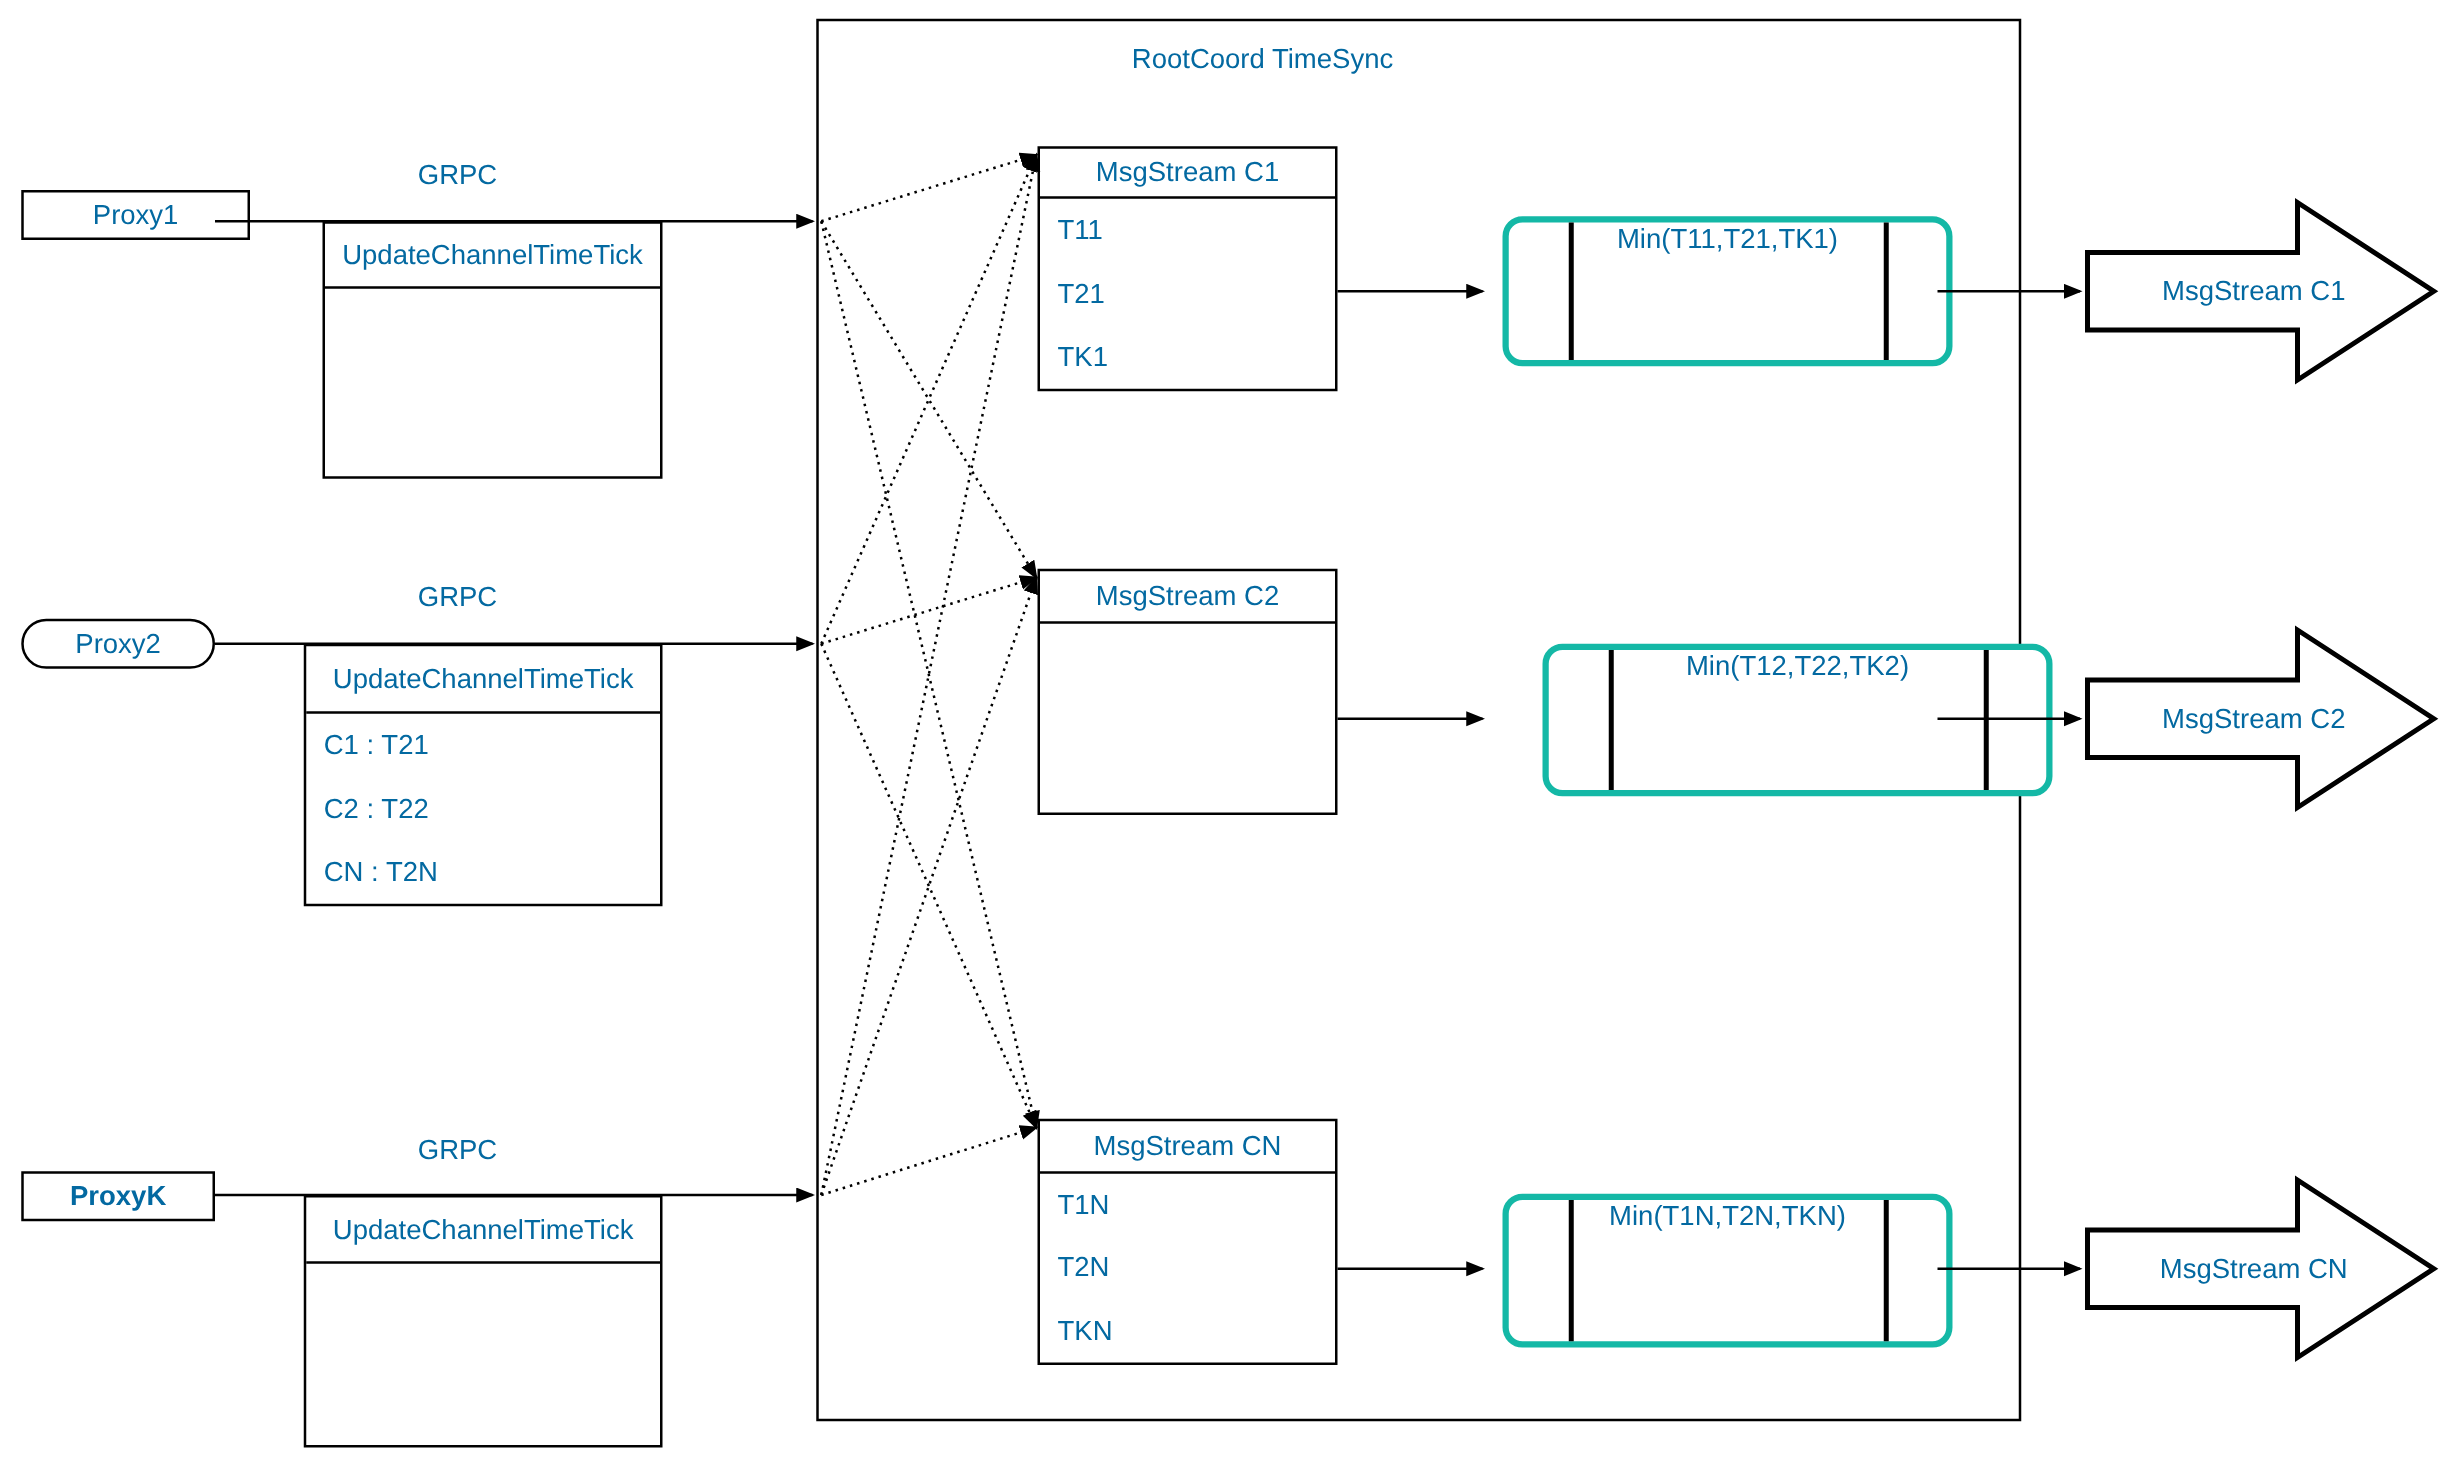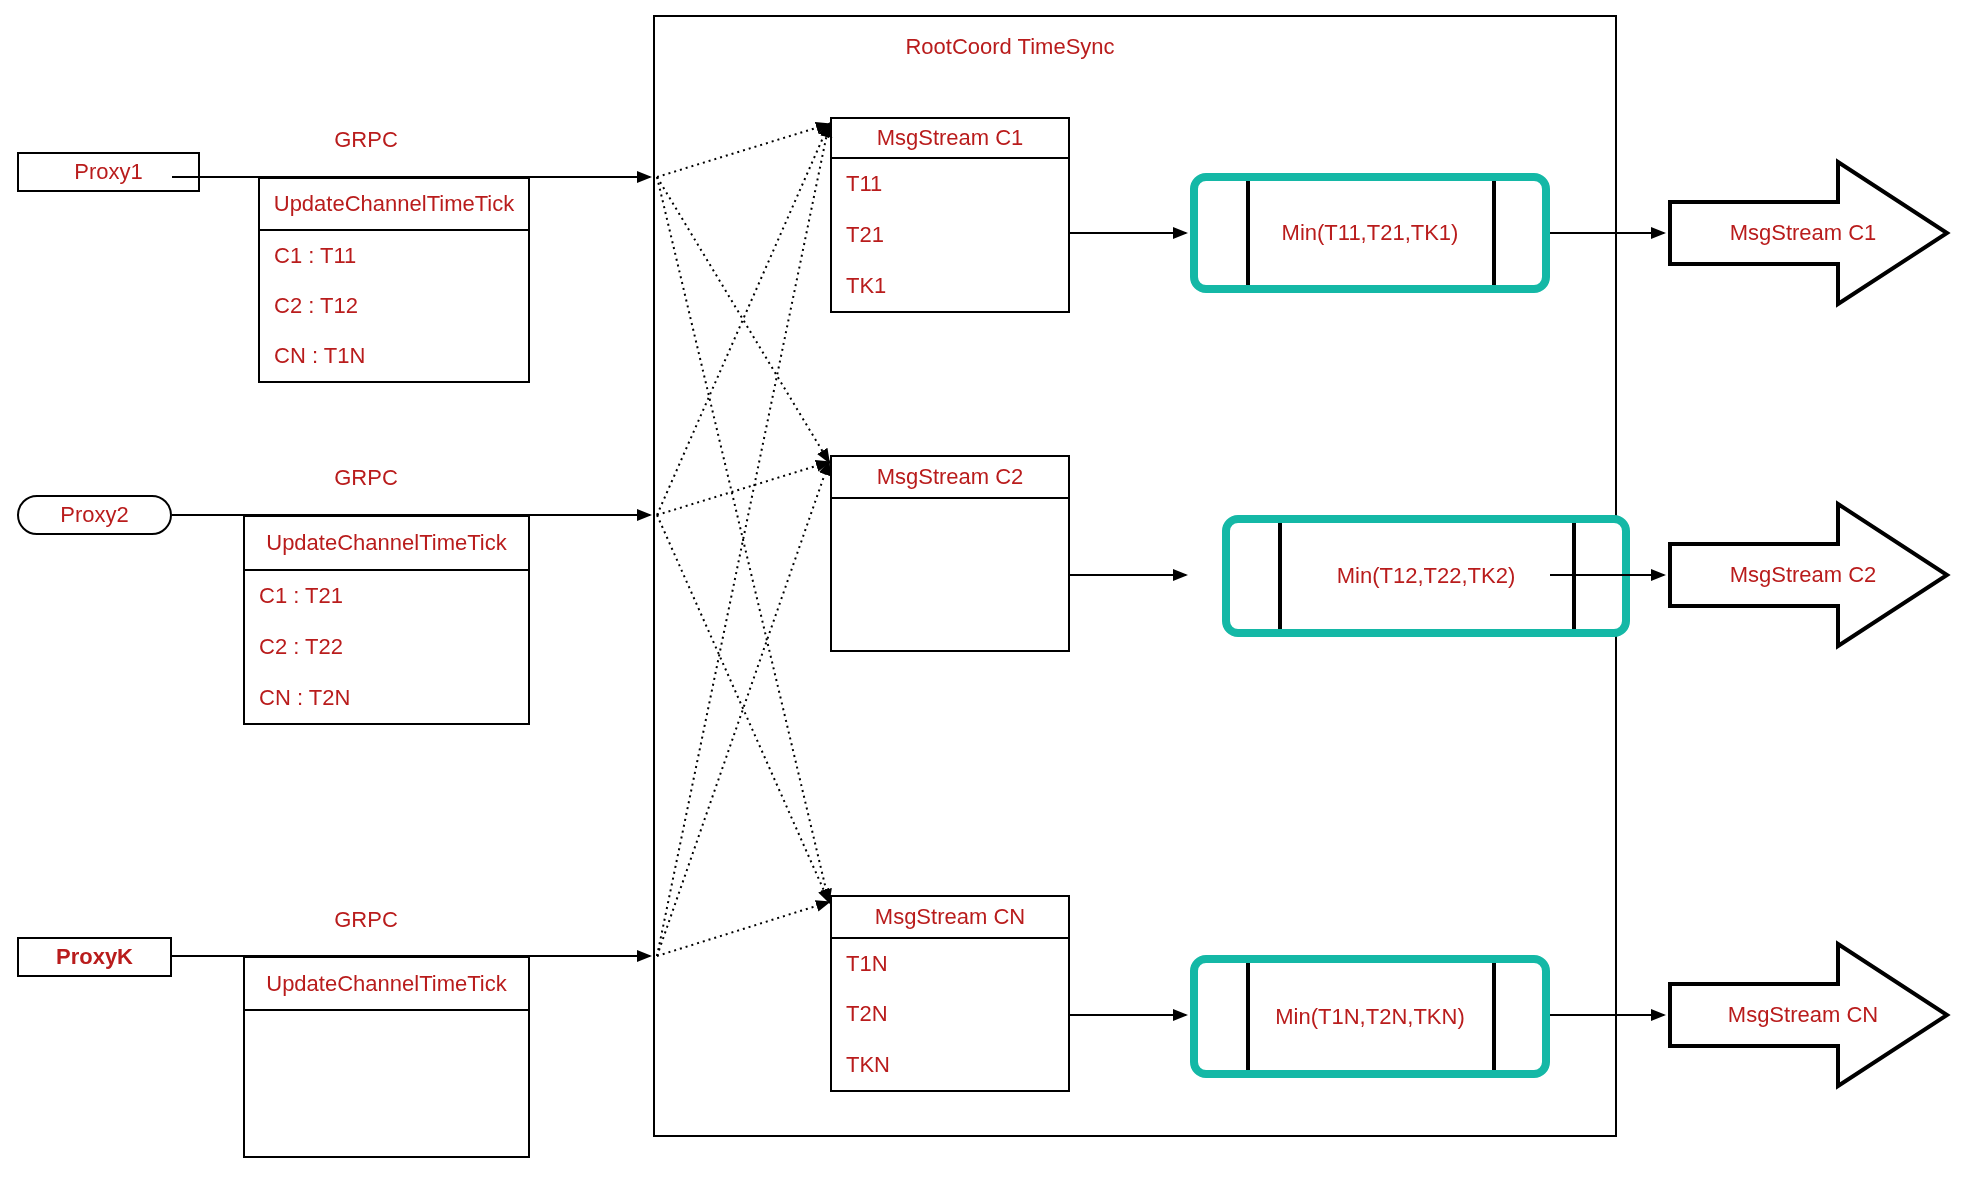--- a/index.html
+++ b/index.html
@@ -1,19 +1,19 @@
 <!DOCTYPE html>
 <html><head>
 <meta charset="utf-8">
 <style>
   html,body { margin:0; padding:0; background:#ffffff; }
   #canvas {
     position:relative; width:1969px; height:1183px;
     background:#ffffff; overflow:hidden;
-    font-family:"Liberation Sans", sans-serif; color:#b91c1c;
+    font-family:"Liberation Sans", sans-serif; color:#0369a1;
   }
   .abs   { position:absolute; box-sizing:border-box; }
   .label { position:absolute; font-size:22px; line-height:28px; white-space:nowrap; }
   .center{ text-align:center; }
   .pbox  {
     position:absolute; box-sizing:border-box; border:2px solid #000; background:#fff;
     display:flex; align-items:center; justify-content:center; font-size:22px;
   }
   .table {
     position:absolute; box-sizing:border-box; border:2px solid #000; background:#fff;
@@ -21,22 +21,22 @@
   }
   .table .hdr {
     border-bottom:2px solid #000; display:flex; align-items:center; justify-content:center;
     flex:none;
   }
   .table .body {
     flex:1; display:flex; flex-direction:column; justify-content:space-around;border-radius:18px;
   }
   .table .body .cell { padding-left:14px; }
   .minbox {
-    position:absolute; box-sizing:border-box; border:8px solid #14b8a6; border-radius:16px;
-    background:#fff; display:flex; align-items:center; justify-content:center; font-size:22px;
+    position:absolute; box-sizing:border-box; border:5px solid #14b8a6; border-radius:16px;
+    background:#fff; display:flex; justify-content:center; font-size:22px;margin-left:12px;
   }
   .minbox .bar { position:absolute; top:0; bottom:0; width:4px; background:#000; }
   .minbox .bar.l { left:48px; }
   .minbox .bar.r { right:46px; }
   #wires { position:absolute; left:0; top:0; pointer-events:none; }
   #wires line.solid  { stroke:#000; stroke-width:2; }
   #wires line.dotted { stroke:#000; stroke-width:2; stroke-dasharray:2 4; }
   #wires polygon.blockarrow { fill:#fff; stroke:#000; stroke-width:4; stroke-linejoin:miter; }
   .outlabel { position:absolute; font-size:22px; line-height:28px; text-align:center; }
 </style>
@@ -48,25 +48,20 @@
   <div class="abs" style="left:653px; top:15px; width:964px; height:1122px; border:2px solid #000; background:#fff;"></div>
   <div class="label center" style="left:653px; top:33px; width:714px;">RootCoord TimeSync</div>
 
   <div class="pbox" style="left:17px; top:152px; width:183px; height:40px;">
     <span>Proxy1</span>
   </div>
   <div class="label center" style="left:266px; top:126px; width:200px;">GRPC</div>
 
   <div class="table" style="left:258px; top:177px; width:272px; height:206px;">
     <div class="hdr" style="height:50px;">UpdateChannelTimeTick</div>
-    <div class="body">
-      <div class="cell">C1 : T11</div>
-      <div class="cell">C2 : T12</div>
-      <div class="cell">CN : T1N</div>
-    </div>
   </div>
 
   <div class="table" style="left:830px; top:117px; width:240px; height:196px;">
     <div class="hdr" style="height:38px;">MsgStream C1</div>
     <div class="body">
       <div class="cell">T11</div>
       <div class="cell">T21</div>
       <div class="cell">TK1</div>
     </div>
   </div>

